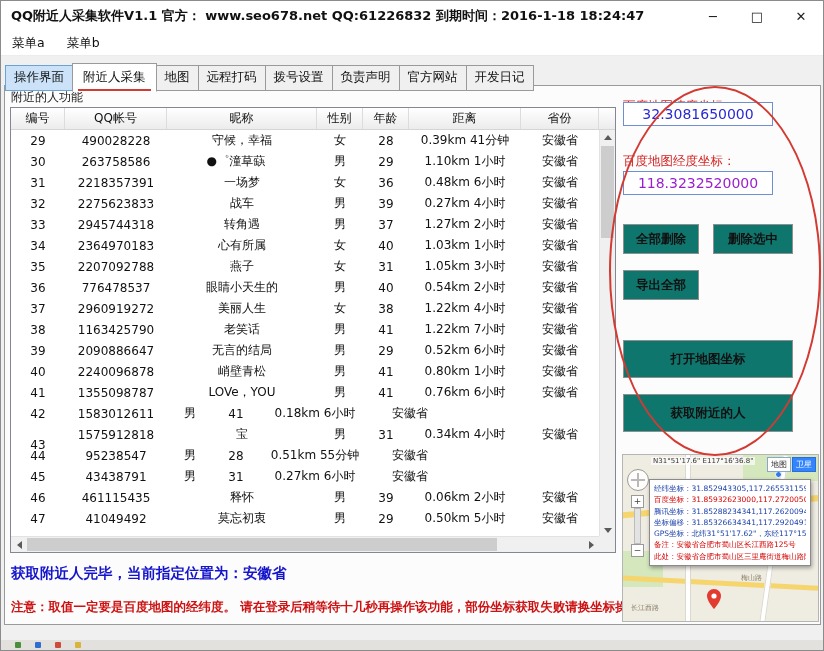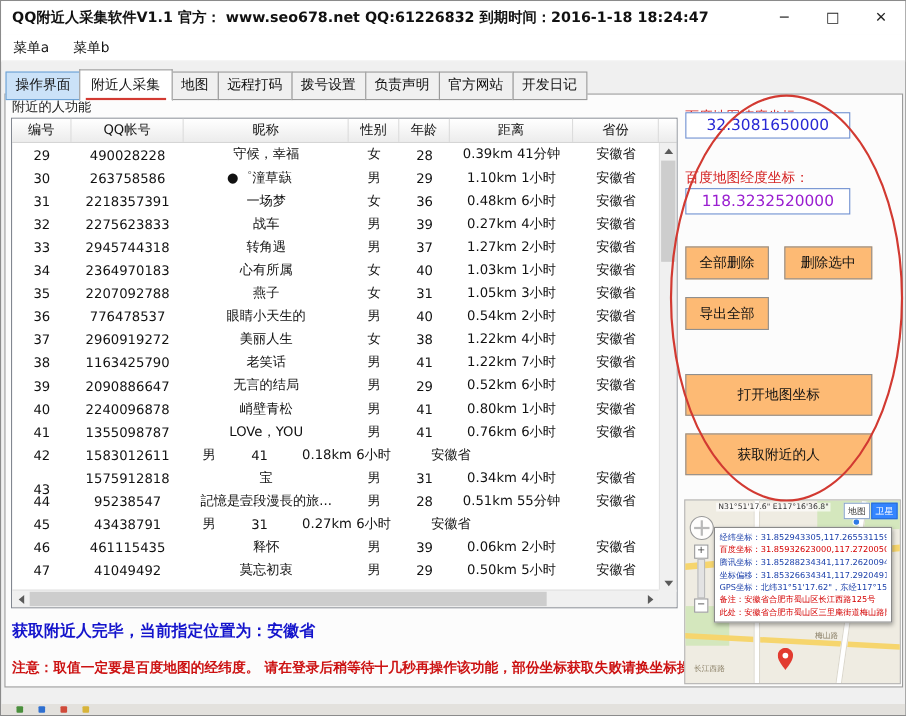--- a/index.html
+++ b/index.html
@@ -45,22 +45,22 @@
   .sb-corner{position:absolute;right:0;bottom:0;width:16px;height:16px;background:#f0f0f0;}
   
   .status-text{position:absolute;left:6px;top:478px;font-size:14.5px;font-weight:bold;color:#1414cc;white-space:nowrap;}
   .note-text{position:absolute;left:6px;top:513px;font-size:12.5px;font-weight:bold;color:#cc1212;white-space:nowrap;}
   
   .coord-label{position:absolute;font-size:12.5px;color:#d42222;white-space:nowrap;}
   .coord-input{position:absolute;width:150px;height:24px;background:#fff;border:1px solid #6f8fd0;
     font-size:14px;text-align:center;font-family:"DejaVu Sans",sans-serif;box-sizing:border-box;padding:0;}
   .lat-input{color:#2929d4;}
   .lng-input{color:#9a1fd0;}
-  .btn{position:absolute;background:#fdba74;border:1px solid #8f8f8f;font-size:12.5px;color:#111;
-    font-family:"DejaVu Sans",sans-serif;display:flex;align-items:center;justify-content:center;box-sizing:border-box;}
+  .btn{position:absolute;background:#0f766e;border:1px solid #8f8f8f;font-size:12.5px;color:#111;
+    font-family:"DejaVu Sans",sans-serif;display:flex;align-items:center;justify-content:center;box-sizing:border-box;font-weight:bold;}
   .annotation-ellipse{position:absolute;left:604px;top:0px;width:208px;height:366px;border:2px solid #d23a32;
     border-radius:50%;pointer-events:none;z-index:50;}
   
   .map{position:absolute;left:617px;top:368px;width:197px;height:168px;background:#efece2;border:1px solid #b5b5b5;
     box-sizing:border-box;overflow:hidden;}
   .green-patch{position:absolute;background:#d4e7bd;}
   .road-y{position:absolute;background:#f6d56d;}
   .road-w{position:absolute;background:#ffffff;border-left:1px solid #dcd8cc;border-right:1px solid #dcd8cc;}
   .map-corner{position:absolute;left:28px;top:2px;font-size:7px;color:#333;background:rgba(255,255,255,.65);padding:0 2px;white-space:nowrap;z-index:6;}
   .map-type{position:absolute;top:2px;right:2px;display:flex;z-index:6;}
@@ -259,21 +259,20 @@
             <div class="td" style="width: 102px;">1575912818</div>
             <div class="td" style="width: 150px;">宝</div>
             <div class="td" style="width: 46px;">男</div>
             <div class="td" style="width: 46px;">31</div>
             <div class="td" style="width: 112px;">0.34km 4小时</div>
             <div class="td" style="width: 78px;">安徽省</div>
           </div>
           <div class="tr">
             <div class="td" style="width: 54px;">44</div>
             <div class="td" style="width: 102px;">95238547</div>
-            <div class="td" style="width: 150px;">記憶是壹段漫長的旅...</div>
             <div class="td" style="width: 46px;">男</div>
             <div class="td" style="width: 46px;">28</div>
             <div class="td" style="width: 112px;">0.51km 55分钟</div>
             <div class="td" style="width: 78px;">安徽省</div>
           </div>
           <div class="tr">
             <div class="td" style="width: 54px;">45</div>
             <div class="td" style="width: 102px;">43438791</div>
             <div class="td" style="width: 46px;">男</div>
             <div class="td" style="width: 46px;">31</div>

